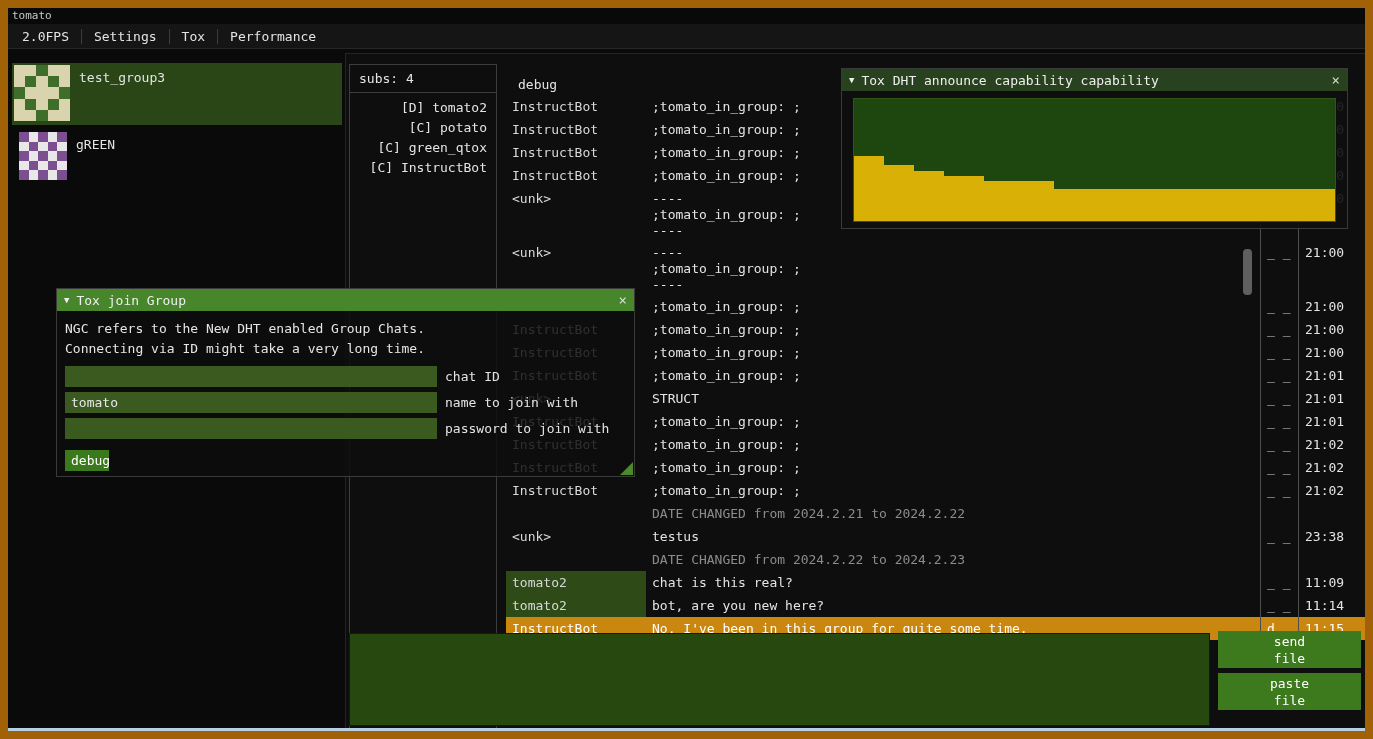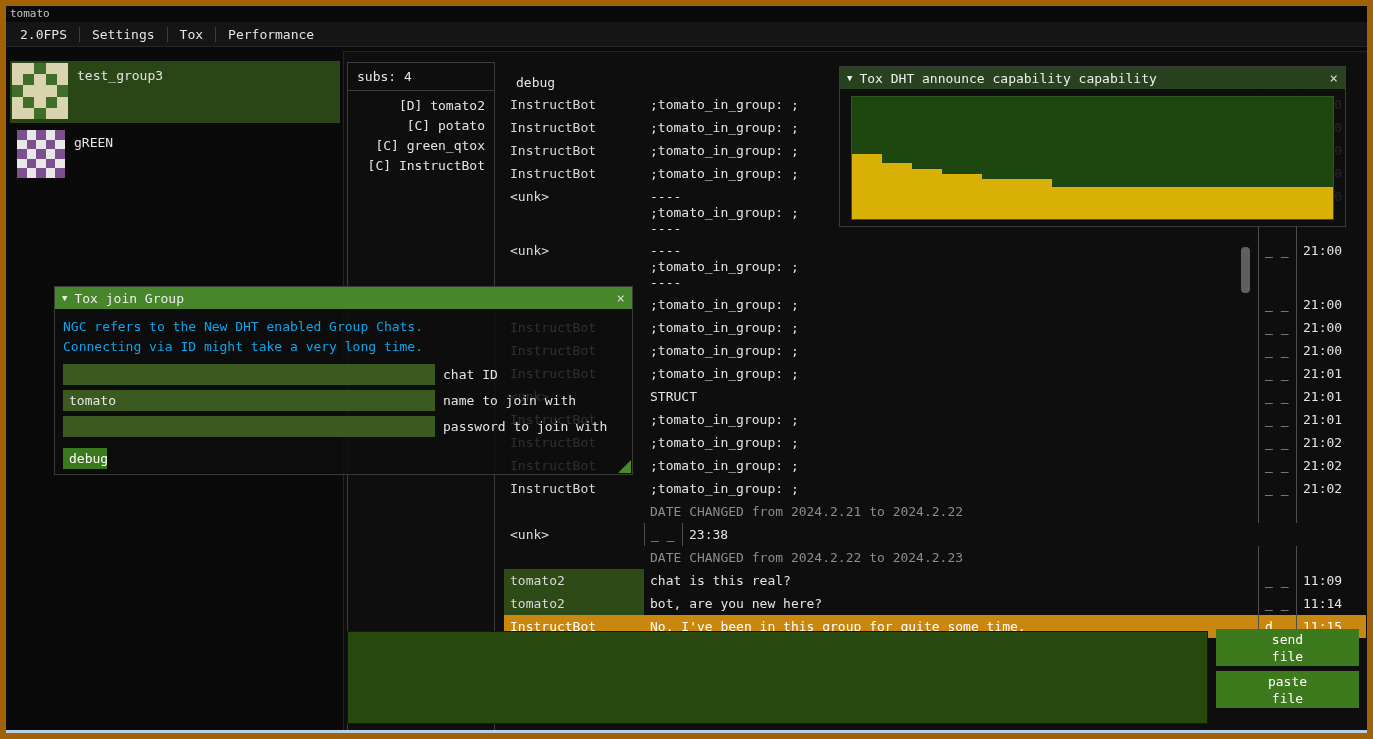--- a/index.html
+++ b/index.html
@@ -1,16 +1,16 @@
 <!DOCTYPE html>
 <html><head>
 <meta charset="utf-8">
 <style>
   html,body{margin:0;padding:0;background:#000;}
-  .app{position:relative;width:1373px;height:739px;background:#0a0a0a;border:6px solid #a16207;
+  .app{position:relative;width:1373px;height:739px;background:#0a0a0a;border:8px solid #a16207;
        box-sizing:border-box;font-family:"DejaVu Sans Mono",monospace;font-size:13px;color:#e4e4e4;
        overflow:hidden;cursor:default;}
   .titlebar{position:absolute;left:0;top:0;right:0;height:16px;background:#090909;font-size:11px;
        color:#c8c8c8;padding:1px 4px;box-sizing:border-box;}
   .menubar{position:absolute;left:0;top:16px;right:0;height:25px;background:#151515;display:flex;
        align-items:center;padding:0 4px;border-bottom:1px solid #262626;box-sizing:border-box;}
   .mitem{padding:3px 10px;}
   .msep{width:1px;height:15px;background:#3c3c3c;margin:0 2px;}
   .main-window{position:absolute;left:337px;top:45px;width:1028px;height:688px;background:#0e0e0e;
        border:1px solid #232323;box-sizing:border-box;}
@@ -54,21 +54,21 @@
   .arrow{font-size:9px;}
   .close{margin-left:auto;font-size:14px;color:#dcdcdc;}
   .hist-win{position:absolute;left:833px;top:60px;width:507px;height:161px;
        background:rgba(14,14,14,0.9);border:1px solid #3a3a3a;box-sizing:border-box;}
   .plot{position:absolute;left:11px;top:29px;width:483px;height:124px;display:flex;
        align-items:flex-end;border:1px solid #2d5817;box-sizing:border-box;}
   .bar{flex:1 1 0;}
   .join-win{position:absolute;left:48px;top:280px;width:579px;height:189px;
        background:rgba(13,13,13,0.84);border:1px solid #3a3a3a;box-sizing:border-box;}
   .join-body{padding:8px 8px 0;}
-  .info{color:#0ea5e9;line-height:20px;}
+  .info{color:#e5e5e5;line-height:20px;}
   .jfields{margin-top:7px;}
   .frow{display:flex;align-items:center;gap:8px;margin-bottom:5px;}
   .frow input{width:372px;height:21px;background:#3a5a20;border:none;color:#e8e8e8;font:inherit;
        padding:0 6px;box-sizing:border-box;}
   .join-btn{margin-top:6px;width:44px;height:21px;background:#3a7a1c;border:none;color:#fff;
        font:inherit;cursor:pointer;}
   .grip{position:absolute;right:1px;bottom:1px;width:0;height:0;border-left:13px solid transparent;
        border-bottom:13px solid #4a8a2a;}
   .bottom-edge{position:absolute;left:0;right:0;bottom:0;height:3px;background:#b9cfe4;}
 </style>
@@ -262,20 +262,21 @@
           <div class="cell time">21:02</div>
         </div>
         <div class="crow">
           <div class="cell name"></div>
           <div class="cell msg datec">DATE CHANGED from 2024.2.21 to 2024.2.22</div>
           <div class="cell flags"></div>
           <div class="cell time"></div>
         </div>
         <div class="crow">
           <div class="cell name">&lt;unk&gt;</div>
+          <div class="cell msg">testus</div>
           <div class="cell flags">_ _</div>
           <div class="cell time">23:38</div>
         </div>
         <div class="crow">
           <div class="cell name"></div>
           <div class="cell msg datec">DATE CHANGED from 2024.2.22 to 2024.2.23</div>
           <div class="cell flags"></div>
           <div class="cell time"></div>
         </div>
         <div class="crow">

